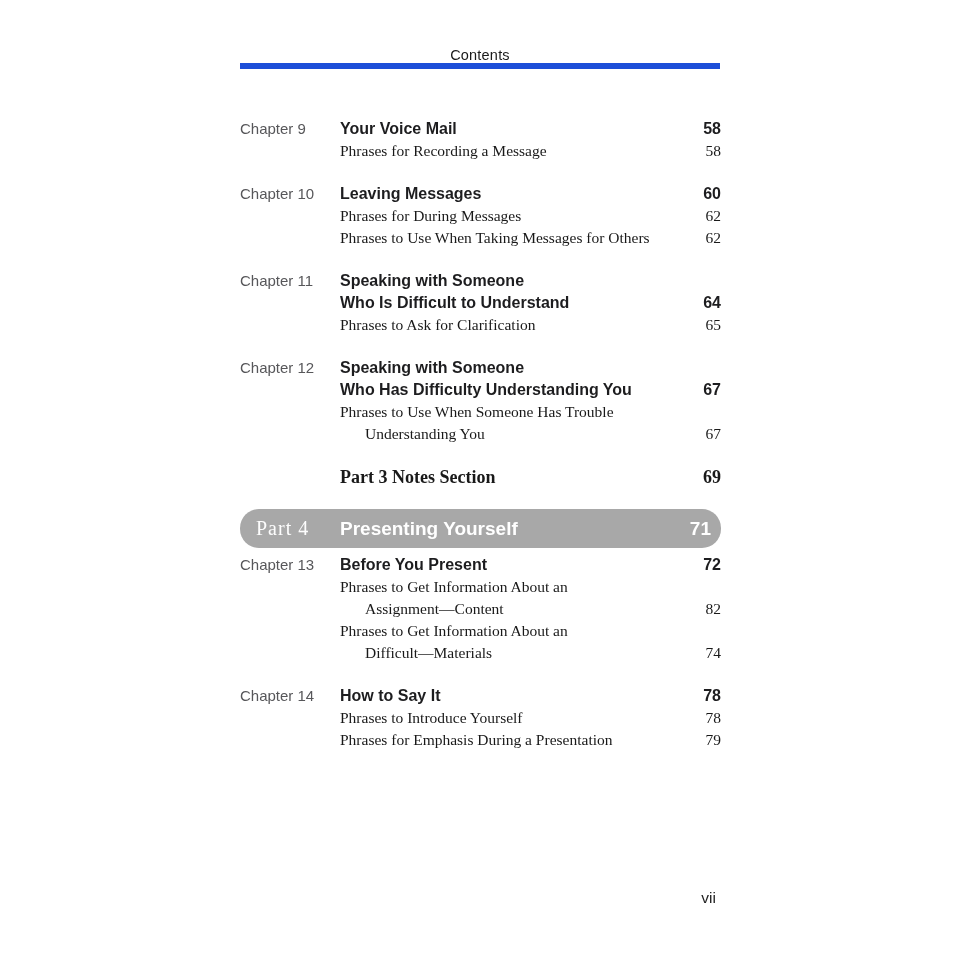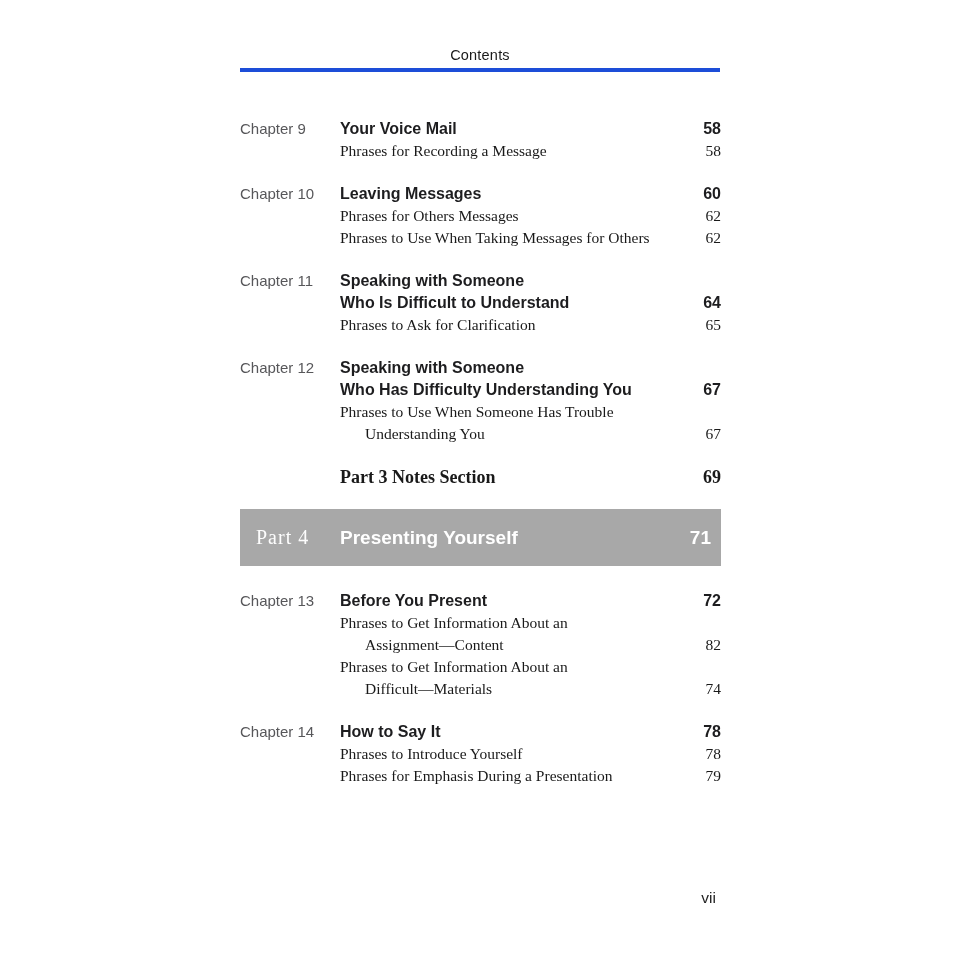--- a/index.html
+++ b/index.html
@@ -14,22 +14,21 @@
     background: #ffffff;
     overflow: hidden;
     font-family: "Liberation Sans", sans-serif;
   }
   .header {
     position: absolute;
     left: 240px;
     top: 47px;
     width: 480px;
     text-align: center;
-    padding-bottom: 5px;
-    border-bottom: 4px solid #1d4ed8;
+    border-bottom: 6px solid #1d4ed8;
   }
   .header-title {
     font-size: 14.5px;
     color: #1a1a1a;
     letter-spacing: 0.2px;
   }
   .toc {
     position: absolute;
     left: 240px;
     top: 118px;
@@ -70,26 +69,27 @@
     color: #191919;
   }
   .row.sub-indent .txt { padding-left: 25px; }
   .row.notes .txt, .row.notes .pg {
     font-family: "Liberation Serif", serif;
     font-weight: bold;
     font-size: 18px;
     color: #191919;
   }
   .banner {
-    height: 57px;
+    height: 39px;
     background: #a8a8a8;
     display: flex;
     align-items: center;
     margin-top: 19px;
-    margin-bottom: 24px;
+    margin-bottom: 6px;
+    border-radius: 19px;
   }
   .b-label {
     flex: 0 0 84px;
     padding-left: 16px;
     font-family: "Liberation Serif", serif;
     font-size: 20px;
     color: #fdfdfd;
     letter-spacing: 1px;
   }
   .b-title {
@@ -139,21 +139,21 @@
         </div>
       </div>
       <div class="block">
         <div class="label">Chapter 10</div>
         <div class="rows">
           <div class="row title">
             <span class="txt">Leaving Messages</span>
             <span class="pg">60</span>
           </div>
           <div class="row sub">
-            <span class="txt">Phrases for Others Messages</span>
+            <span class="txt">Phrases for During Messages</span>
             <span class="pg">62</span>
           </div>
           <div class="row sub">
             <span class="txt">Phrases to Use When Taking Messages for Others</span>
             <span class="pg">62</span>
           </div>
         </div>
       </div>
       <div class="block">
         <div class="label">Chapter 11</div>

